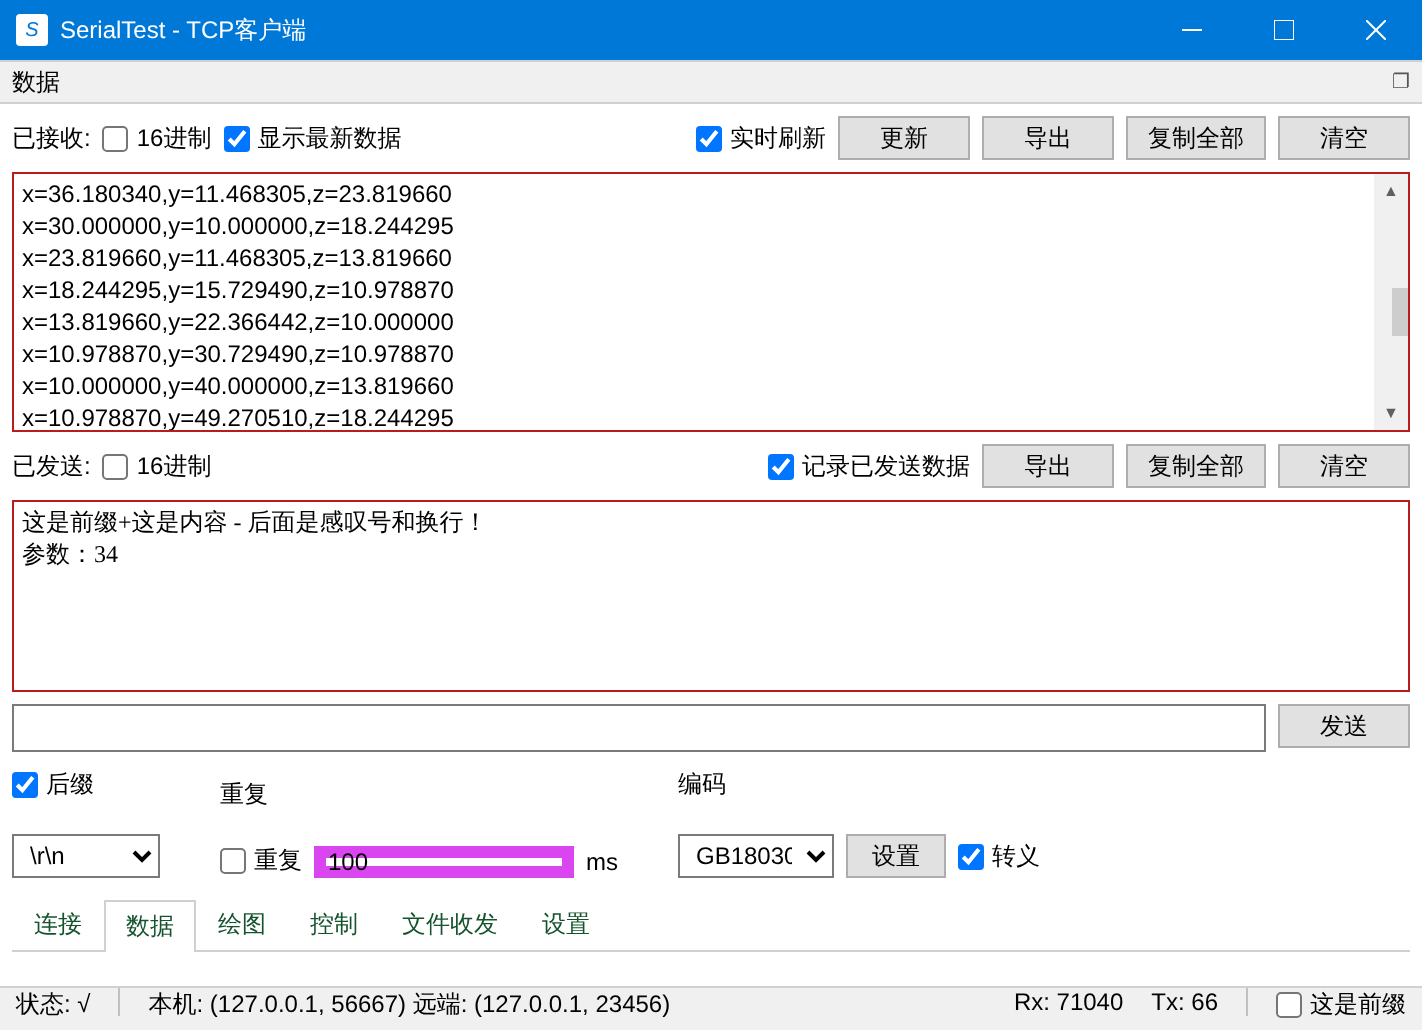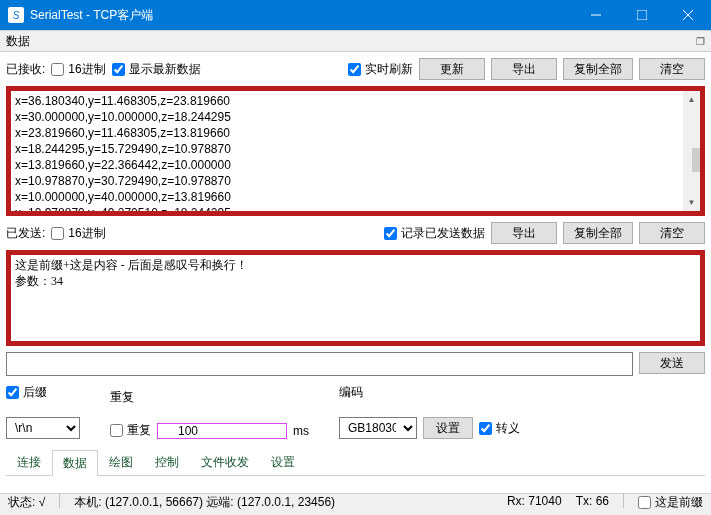--- a/index.html
+++ b/index.html
@@ -10,31 +10,31 @@
 .winbtn{width:46px;height:30px;display:flex;align-items:center;justify-content:center;color:#fff}
 .winbtn svg{width:10px;height:10px;stroke:#fff;stroke-width:1;fill:none}
 .panel-hdr{background:#f0f0f0;border-top:1px solid #d0d0d0;border-bottom:1px solid #d0d0d0;height:22px;display:flex;align-items:center;padding:0 6px;justify-content:space-between}
 .panel-hdr .detach{font-size:10px;color:#555}
 .content{flex:1;display:flex;flex-direction:column;padding:6px;gap:6px;background:#fff}
 .row{display:flex;align-items:center;gap:6px}
 .row .spacer{flex:1}
 .btn{background:#e1e1e1;border:1px solid #adadad;height:22px;min-width:66px;padding:0 10px;display:flex;align-items:center;justify-content:center;cursor:default}
 .chk{display:flex;align-items:center;gap:4px}
 .chk input{width:13px;height:13px}
-.textarea{border:5px solid #b91c1c;background:#fff;position:relative;overflow:hidden;font-family:Consolas,monospace;font-size:12px;line-height:16px}
+.textarea{border:1px solid #b91c1c;background:#fff;position:relative;overflow:hidden;font-family:Consolas,monospace;font-size:12px;line-height:16px}
 .textarea .inner{padding:2px 4px;white-space:pre;overflow:hidden}
 .sb{position:absolute;right:0;top:0;bottom:0;width:17px;background:#f0f0f0;display:flex;flex-direction:column;align-items:center}
 .sb .arr{height:17px;display:flex;align-items:center;justify-content:center;width:100%;color:#606060;font-size:8px}
 .sb .thumb{background:#cdcdcd;width:15px}
 .input-line{display:flex;gap:6px}
 .input-line .tf{flex:1;border:1px solid #7a7a7a;height:24px}
 .section{display:flex;gap:30px;align-items:flex-end;margin-top:2px}
 .section .col{display:flex;flex-direction:column;gap:16px}
 .section .lbl{font-size:12px}
-.numfield{border:1px solid #d946ef;height:16px;width:130px;padding:0 20px;display:flex;align-items:center}
+.numfield{border:6px solid #d946ef;height:16px;width:130px;padding:0 1px;display:flex;align-items:center}
 select,.sel{border:1px solid #7a7a7a;height:22px;background:#fff;padding:0 4px;font-size:12px}
 .tabs{display:flex;border-bottom:1px solid #d0d0d0;margin-top:4px}
 .tab{padding:4px 10px;border:1px solid transparent;border-bottom:none;color:#14532d;cursor:default}
 .tab.active{border-color:#d0d0d0;background:#fff;position:relative;top:1px}
 .status{height:22px;background:#f0f0f0;border-top:1px solid #d0d0d0;display:flex;align-items:flex-start;padding:0 8px;gap:14px}
 .status .sp{flex:1}
 .sep{width:1px;height:14px;background:#c0c0c0}
 </style>
 </head>
 <body>

